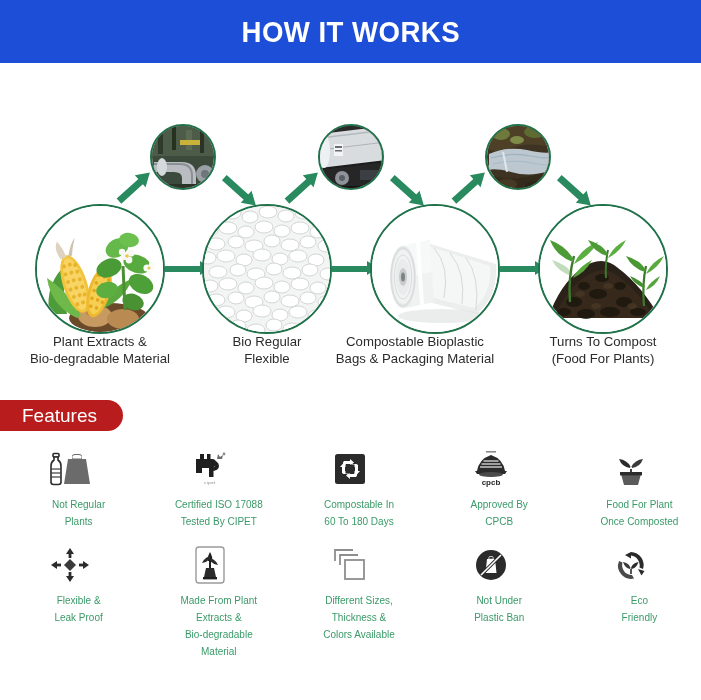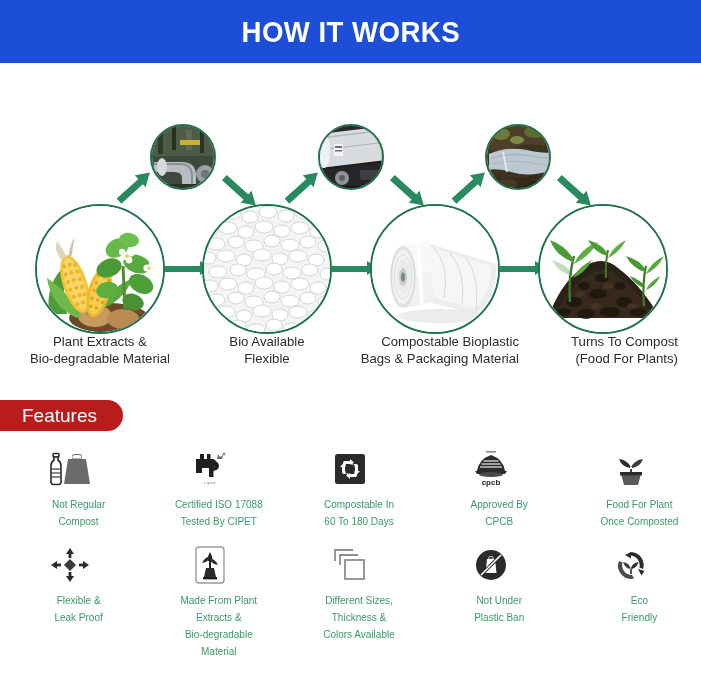--- a/index.html
+++ b/index.html
@@ -419,21 +419,21 @@
         <ellipse cx="52" cy="124" rx="9" ry="6"></ellipse>
           <ellipse cx="70" cy="119" rx="8" ry="6"></ellipse>
         <ellipse cx="88" cy="123" rx="9" ry="6"></ellipse>
           <ellipse cx="106" cy="120" rx="8" ry="6"></ellipse>
         <ellipse cx="124" cy="124" rx="8" ry="6"></ellipse>
       </g>
     </svg>
   </div>
 
   <div class="flow-label" style="left:192px; top:246px; width:150px;">
-    <div>Bio Available</div>
+    <div>Bio Regular</div>
     <div>Flexible</div>
   </div>
 
   <div class="arrow-h" style="left:332px; top:177px; width:47px;">
     <div class="shaft" style="width:36px;"></div>
     <div class="head" style="left:35px;"></div>
   </div>
 
   <div class="big-circle" style="left:370px; top:117px; width:130px; height:130px;">
     <svg viewBox="0 0 130 130" width="130" height="130">
@@ -460,21 +460,21 @@
         <ellipse cx="31" cy="71" rx="11.8" ry="29"></ellipse>
         <ellipse cx="31" cy="71" rx="8.6" ry="22"></ellipse>
       </g>
 
       <path d="M44 36 L48 35 L52 98 L48 99 Z" fill="#ffffff" opacity="0.8"></path>
 
       <ellipse cx="70" cy="110" rx="44" ry="7" fill="#e2e5e5" opacity="0.7"></ellipse>
     </svg>
   </div>
 
-  <div class="flow-label" style="left:339px; top:246px; width:180px;text-align:right;">
+  <div class="flow-label" style="left:325px; top:246px; width:180px;">
     <div>Compostable Bioplastic</div>
     <div>Bags &amp; Packaging Material</div>
   </div>
 
   <div class="arrow-h" style="left:500px; top:177px; width:47px;">
     <div class="shaft" style="width:36px;"></div>
     <div class="head" style="left:35px;"></div>
   </div>
 
   <div class="big-circle" style="left:538px; top:117px; width:130px; height:130px;">
@@ -513,21 +513,21 @@
       <path d="M68 52 Q80 46 86 34 Q74 40 69 50 Z" fill="#5cae41"></path>
 
       <path d="M104 100 Q102 78 106 60" stroke="#3d7a2e" stroke-width="2.2" fill="none"></path>
       <path d="M105 66 Q92 62 86 50 Q100 54 106 64 Z" fill="#4a9834"></path>
       <path d="M106 68 Q118 62 124 50 Q112 56 107 66 Z" fill="#5aa93f"></path>
       <path d="M104 82 Q94 78 90 70 Q100 74 105 80 Z" fill="#448f2f"></path>
       <path d="M106 84 Q116 80 120 70 Q110 76 107 82 Z" fill="#54a33c"></path>
     </svg>
   </div>
 
-  <div class="flow-label" style="left:528px; top:246px; width:150px;text-align:right;">
+  <div class="flow-label" style="left:528px; top:246px; width:150px;">
     <div>Turns To Compost</div>
     <div>(Food For Plants)</div>
   </div>
 </div>
 
 <div class="features-badge">
   <span>Features</span>
 </div>
 
 <div class="feature-grid">
@@ -545,21 +545,21 @@
           <line x1="5.5" y1="21" x2="14.5" y2="21"></line>
           <line x1="5.5" y1="25" x2="14.5" y2="25"></line>
         </g>
 
         <path d="M22 7 L26 7 L26 4.5 Q26 2 29 2 L33 2 Q36 2 36 4.5 L36 7 L40 7 L44 32 L18 32 Z" fill="#6b6b6b"></path>
         <path d="M26.5 6.6 L26.5 4.6 Q26.5 3 29.2 3 L32.8 3 Q35.5 3 35.5 4.6 L35.5 6.6 Z" fill="#ffffff"></path>
       </svg>
     </div>
     <div class="feature-label">
       <div>Not Regular</div>
-      <div>Compost</div>
+      <div>Plants</div>
     </div>
   </div>
 
   <div class="feature-cell">
     <div class="feature-icon">
       <svg width="50" height="36" viewBox="0 0 50 36">
 
         <path d="M11 8 L11 22 L17 22 L17 17 L24 17 Q31 17 31 11.5 Q31 8 27 8 Z" fill="#1f1f1f"></path>
         <rect x="15" y="3" width="4" height="7" fill="#1f1f1f"></rect>
         <rect x="22" y="3" width="3.5" height="6" fill="#1f1f1f"></rect>

